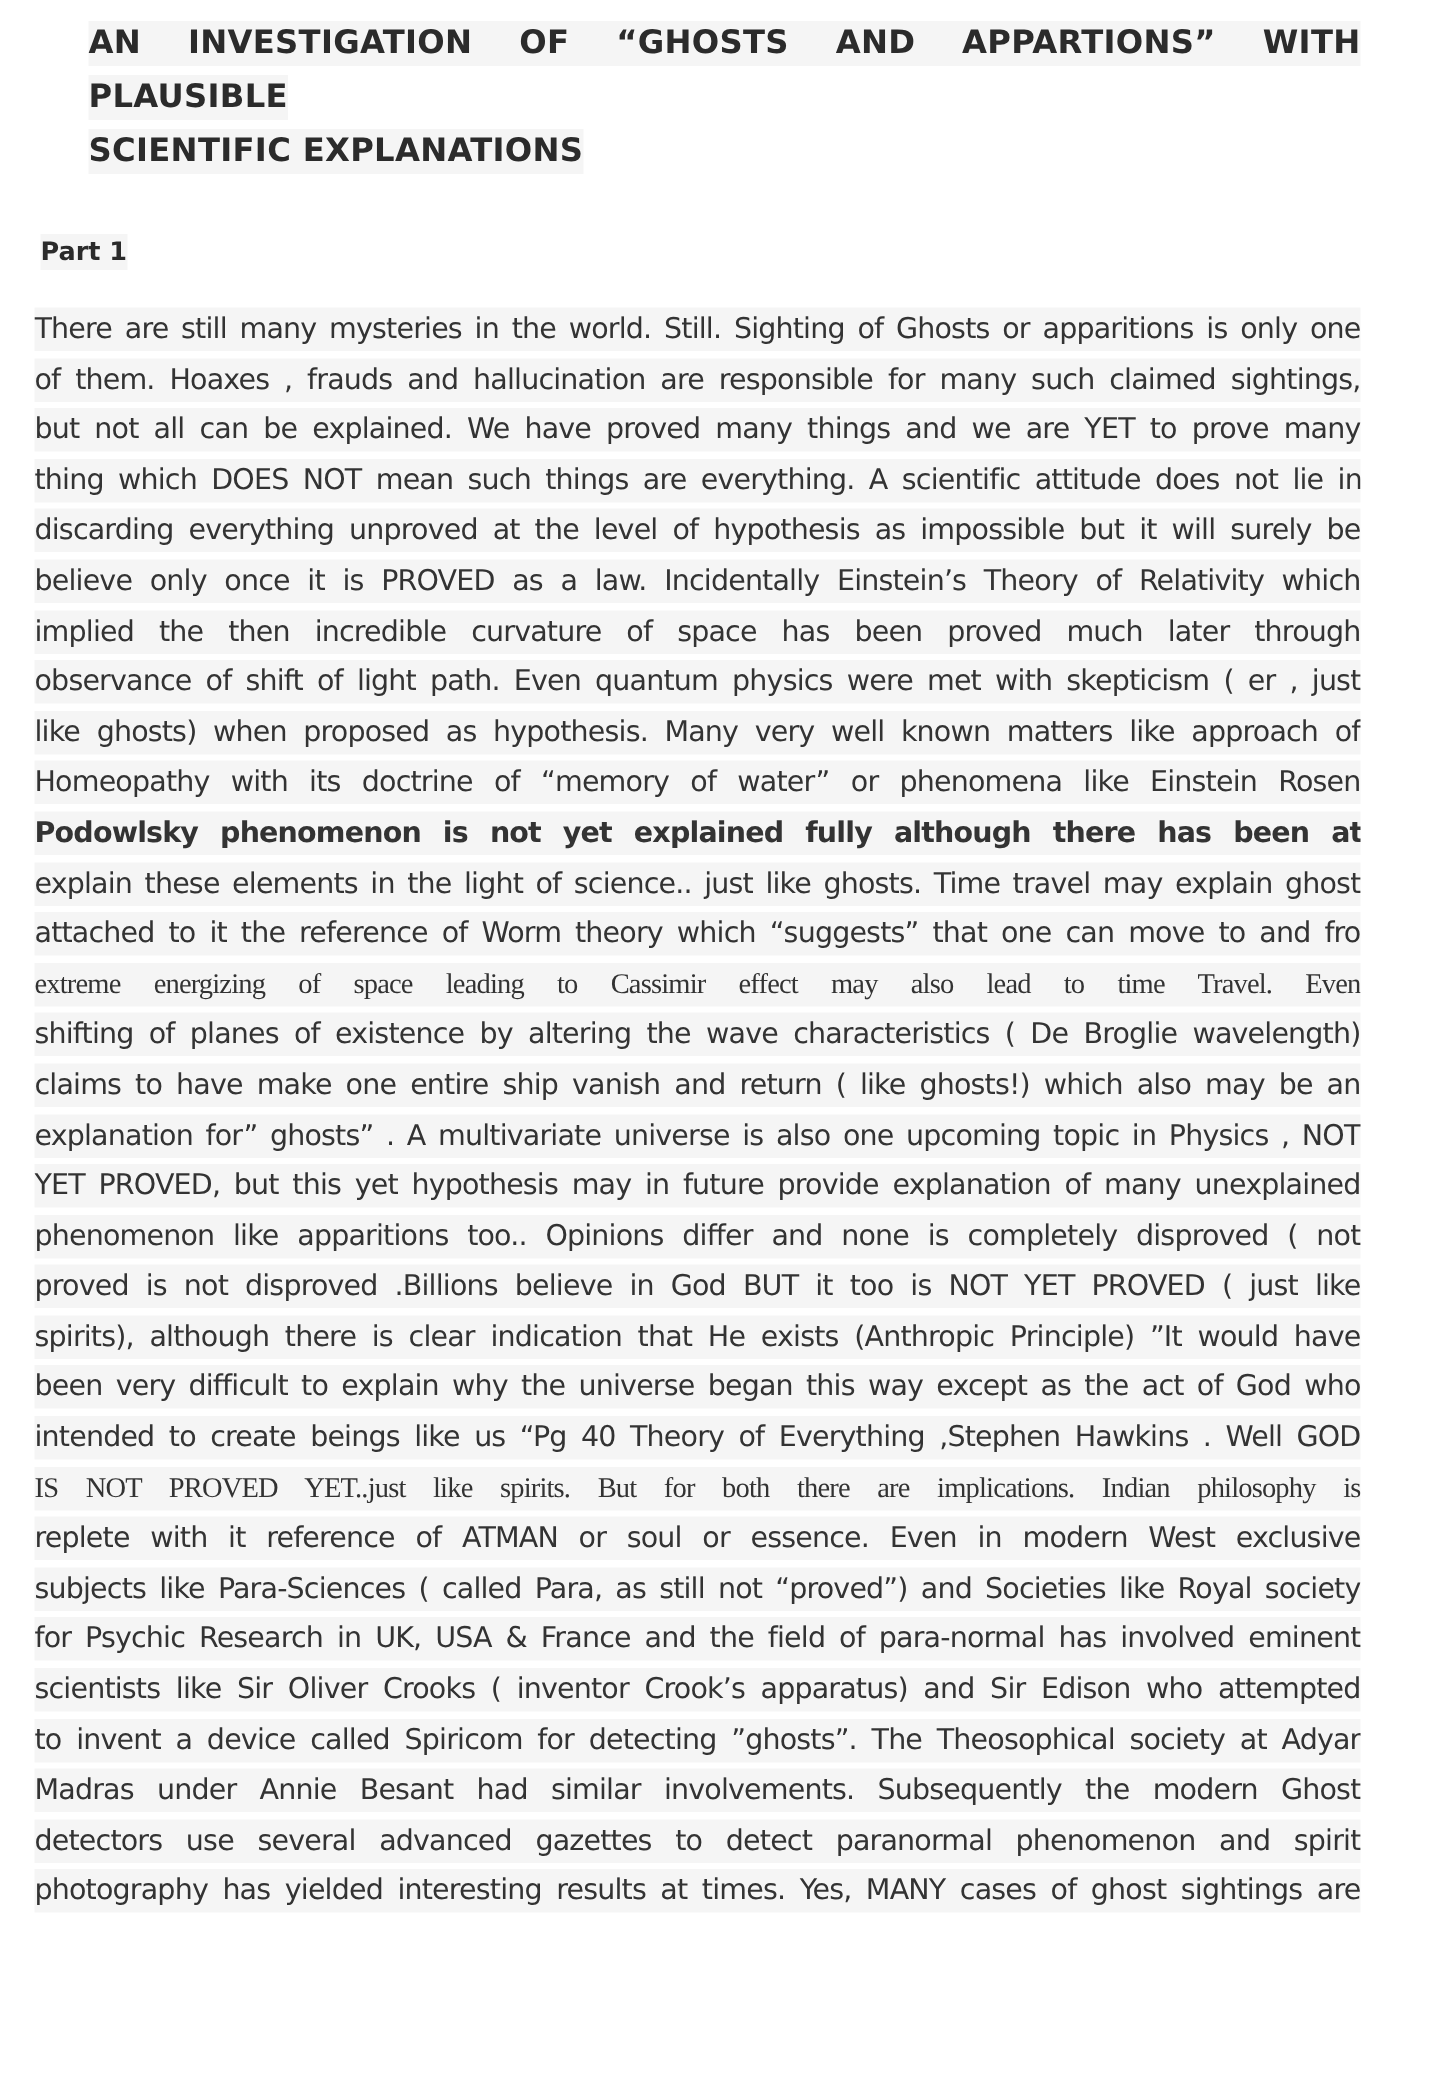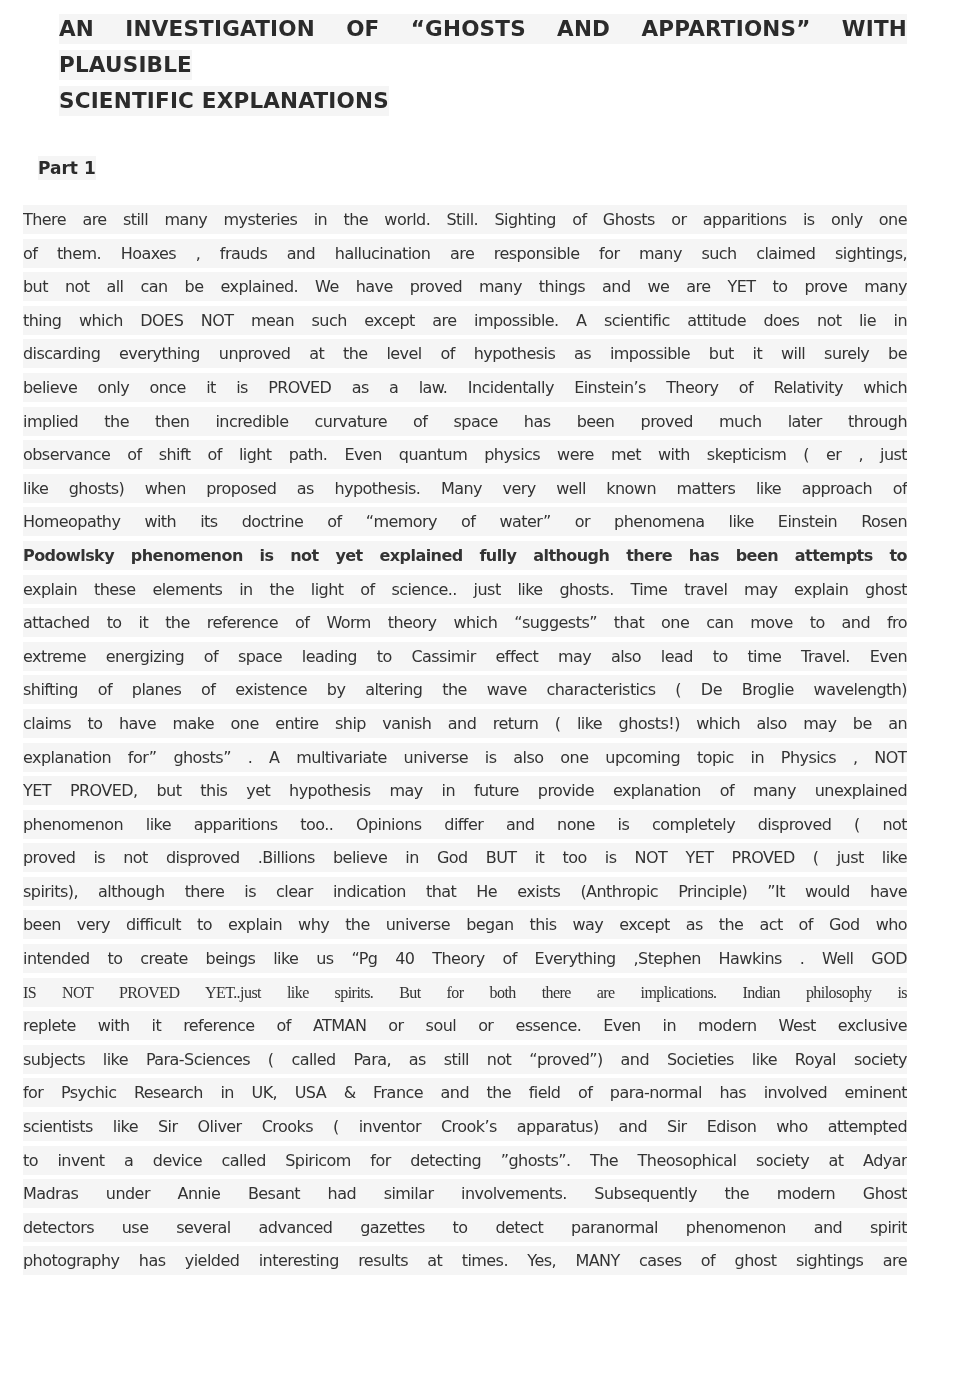--- a/index.html
+++ b/index.html
@@ -36,40 +36,40 @@
     .title .hl-line {
       background: #f5f5f5;
       box-decoration-break: clone;
       -webkit-box-decoration-break: clone;
       padding: 2px 0 3px 0;
       margin-left: 36px;
     }
     .part-heading {
       position: absolute;
       top: 155px;
-      left: 15px;
+      left: 4px;
       margin: 0;
       font-family: "DejaVu Sans", sans-serif;
       font-weight: bold;
       font-size: 17px;
       line-height: 27px;
       color: #2b2b2b;
     }
     .part-heading span {
       background: #f5f5f5;
       padding: 2px 0 2px 0;
     }
     .body-text {
       position: absolute;
       top: 205px;
       left: 0;
       width: 884px;
       margin: 0;
       font-family: "DejaVu Sans", sans-serif;
-      font-size: 16px;
+      font-size: 19px;
       line-height: 33.6px;
       text-align: justify;
       color: #333333;
       letter-spacing: -0.55px;
       word-spacing: 0px;
     }
     .body-text .line {
       display: block;
       text-align: justify;
       text-align-last: justify;
@@ -91,31 +91,31 @@
   </h1>
 
   <h2 class="part-heading">
     <span>Part 1</span>
   </h2>
 
   <div class="body-text" id="body-text">
       <span class="line" style="word-spacing: 3.00293px;">There are still many mysteries in the world. Still. Sighting of Ghosts or apparitions is only one</span>
       <span class="line" style="word-spacing: 4.39062px;">of them. Hoaxes , frauds and hallucination are responsible for many such claimed sightings,</span>
       <span class="line" style="word-spacing: 4.52482px;">but not all can be explained. We have proved many things and we are YET to prove many</span>
-      <span class="line" style="word-spacing: 4.05729px;">thing which DOES NOT mean such except are impossible. A scientific attitude does not lie in</span>
+      <span class="line" style="word-spacing: 4.05729px;">thing which DOES NOT mean such things are everything. A scientific attitude does not lie in</span>
       <span class="line" style="word-spacing: 4.46875px;">discarding everything unproved at the level of hypothesis as impossible but it will surely be</span>
       <span class="line" style="word-spacing: 6.25335px;">believe only once it is PROVED as a law. Incidentally Einstein’s Theory of Relativity which</span>
       <span class="line" style="word-spacing: 11.1471px;">implied the then incredible curvature of space has been proved much later through</span>
       <span class="line" style="word-spacing: 3.90332px;">observance of shift of light path. Even quantum physics were met with skepticism ( er , just</span>
       <span class="line" style="word-spacing: 5.55649px;">like ghosts) when proposed as hypothesis. Many very well known matters like approach of</span>
       <span class="line" style="word-spacing: 8.65234px;">Homeopathy with its doctrine of “memory of water” or phenomena like Einstein Rosen</span>
       <span class="line" style="word-spacing: 8.56901px; font-weight: bold;">Podowlsky phenomenon is not yet explained fully although there has been attempts to</span>
       <span class="line" style="word-spacing: 2.83542px;">explain these elements in the light of science.. just like ghosts. Time travel may explain ghost</span>
       <span class="line" style="word-spacing: 3.06641px;">attached to it the reference of Worm theory which “suggests” that one can move to and fro</span>
-      <span class="line" style="word-spacing: 5.57366px;">extreme energizing of space leading to Cassimir effect may also lead to time Travel. Even</span>
+      <span class="line" style="word-spacing: 5.57366px; font-family: Liberation Serif, serif;">extreme energizing of space leading to Cassimir effect may also lead to time Travel. Even</span>
       <span class="line" style="word-spacing: 4.66226px;">shifting of planes of existence by altering the wave characteristics ( De Broglie wavelength)</span>
       <span class="line" style="word-spacing: 3.83088px;">claims to have make one entire ship vanish and return ( like ghosts!) which also may be an</span>
       <span class="line" style="word-spacing: 2.9px;">explanation for” ghosts” . A multivariate universe is also one upcoming topic in Physics , NOT</span>
       <span class="line" style="word-spacing: 3.60817px;">YET PROVED, but this yet hypothesis may in future provide explanation of many unexplained</span>
       <span class="line" style="word-spacing: 6.99219px;">phenomenon like apparitions too.. Opinions differ and none is completely disproved ( not</span>
       <span class="line" style="word-spacing: 5.52604px;">proved is not disproved .Billions believe in God  BUT it too is NOT YET PROVED ( just like</span>
       <span class="line" style="word-spacing: 4.96875px;">spirits), although there is clear indication that He exists (Anthropic Principle) ”It would have</span>
       <span class="line" style="word-spacing: 3.3125px;">been very difficult to explain why the universe began this way except as the act of God who</span>
       <span class="line" style="word-spacing: 4.12812px;">intended to create beings like us “Pg 40 Theory of Everything ,Stephen Hawkins . Well GOD</span>
       <span class="line" style="word-spacing: 4.12054px; font-family: Liberation Serif, serif;">IS NOT PROVED YET..just like spirits. But for both there are implications. Indian philosophy is</span>

